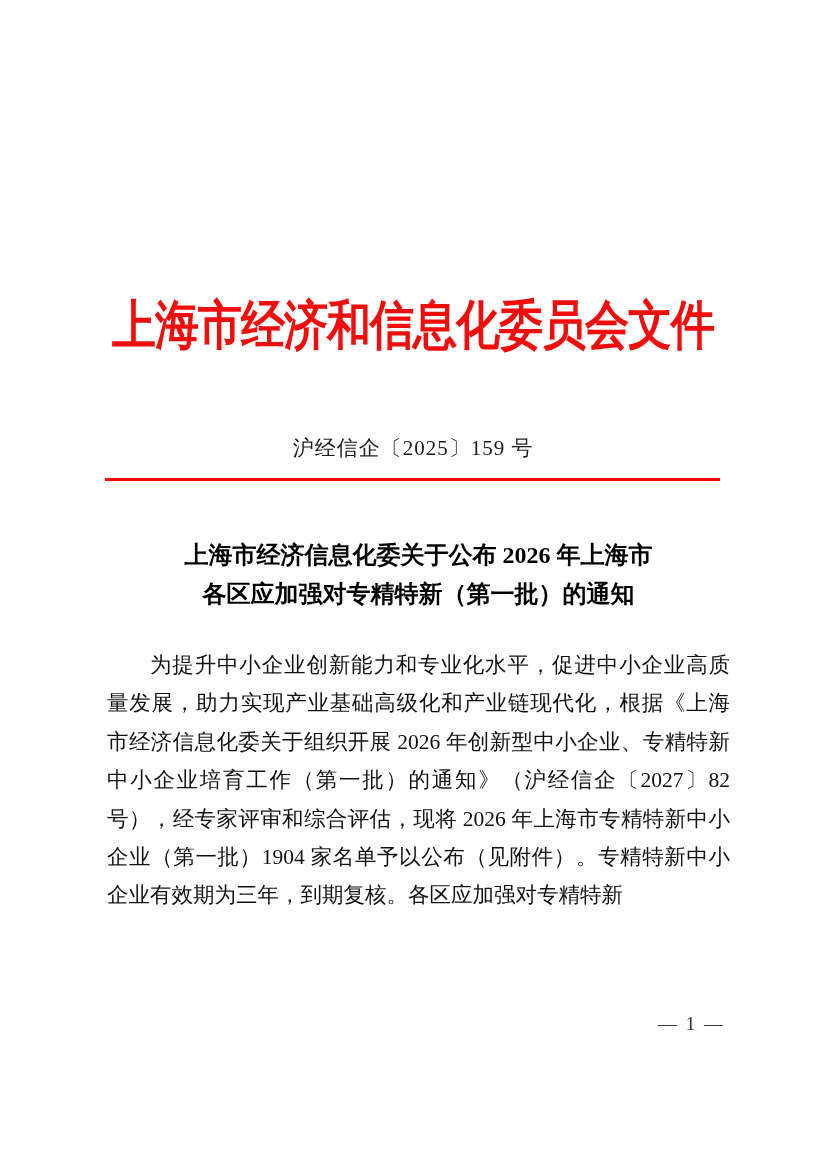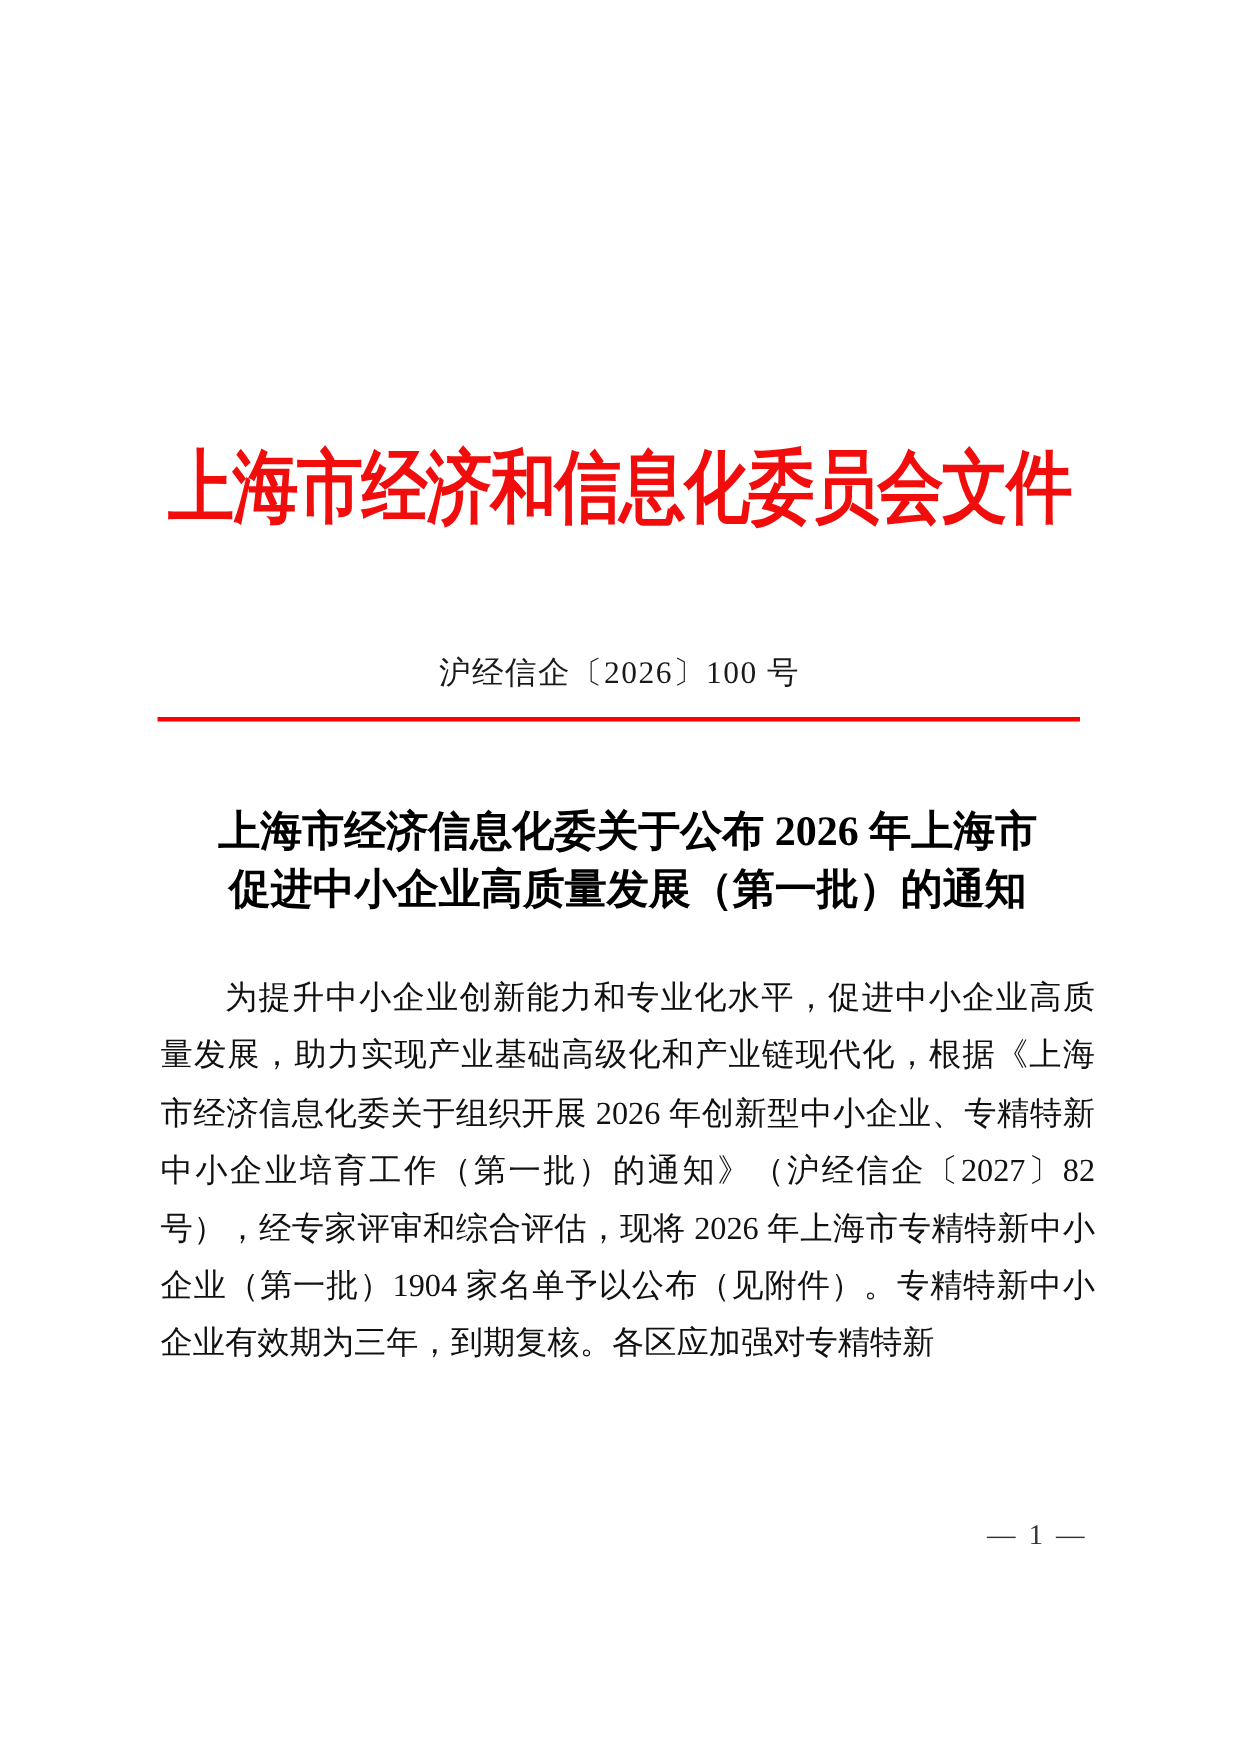--- a/index.html
+++ b/index.html
@@ -51,21 +51,21 @@
     height: 3px;
     background: #ff0000;
   }
   .doc-title {
     position: absolute;
     top: 536px;
     left: 107px;
     width: 623px;
     text-align: center;
     font-weight: bold;
-    font-size: 28px;
+    font-size: 24px;
     line-height: 38.5px;
     color: #000000;
   }
   .body-text {
     position: absolute;
     top: 646px;
     left: 107px;
     width: 623px;
     font-size: 21.5px;
     line-height: 38.4px;
@@ -85,27 +85,27 @@
     white-space: nowrap;
   }
 </style>
 </head>
 <body>
 
 <div class="page">
 
   <div class="red-header">上海市经济和信息化委员会文件</div>
 
-  <div class="doc-number">沪经信企〔2026〕100 号</div>
+  <div class="doc-number">沪经信企〔2025〕159 号</div>
 
   <div class="red-line"></div>
 
   <div class="doc-title">
     <div>上海市经济信息化委关于公布 2026 年上海市</div>
-    <div>促进中小企业高质量发展（第一批）的通知</div>
+    <div>各区应加强对专精特新（第一批）的通知</div>
   </div>
 
   <div class="body-text">
     <p class="indent">为提升中小企业创新能力和专业化水平，促进中小企业高质量发展，助力实现产业基础高级化和产业链现代化，根据《上海市经济信息化委关于组织开展 2026 年创新型中小企业、专精特新中小企业培育工作（第一批）的通知》（沪经信企〔2027〕82 号），经专家评审和综合评估，现将 2026 年上海市专精特新中小企业（第一批）1904 家名单予以公布（见附件）。专精特新中小企业有效期为三年，到期复核。各区应加强对专精特新</p>
   </div>
 
   <div class="page-number">— 1 —</div>
 
 </div>
 

